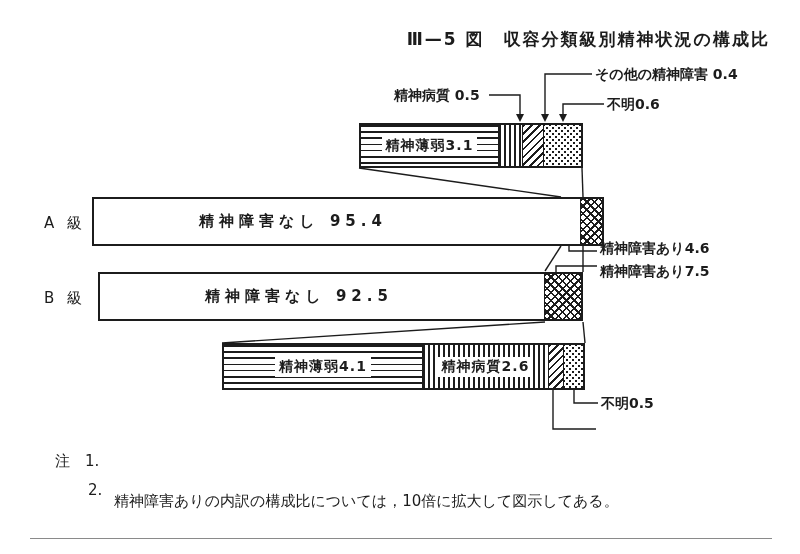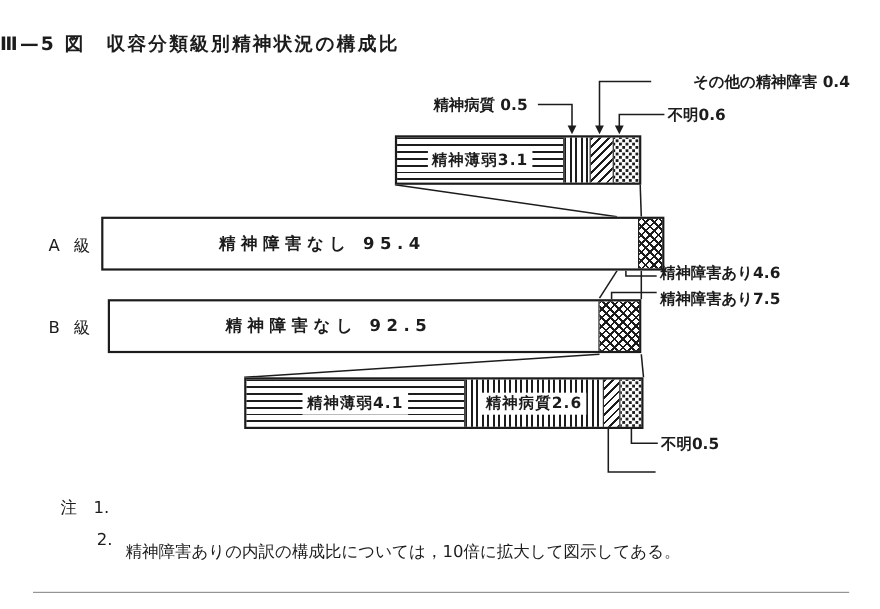--- a/index.html
+++ b/index.html
@@ -2,21 +2,21 @@
 <html><head>
 <meta charset="utf-8">
 <style>
   html,body{margin:0;padding:0;background:#ffffff;}
   .stage{
     position:relative;width:800px;height:554px;background:#ffffff;
     font-family:"DejaVu Sans",sans-serif;color:#1c1c1c;overflow:hidden;
   }
   .abs{position:absolute;white-space:nowrap;}
   .title{
-    left:0;top:28px;width:770px;text-align:left;
+    left:0;top:28px;width:770px;text-align:right;
     font-size:17px;font-weight:bold;letter-spacing:2px;
   }
   .overlay{position:absolute;left:0;top:0;pointer-events:none;}
   .bar{position:absolute;border:2px solid #1c1c1c;background:#ffffff;
        display:flex;box-sizing:border-box;}
   .seg{height:100%;box-sizing:border-box;display:flex;align-items:center;justify-content:center;}
   .seg + .seg{border-left:1.7px solid #1c1c1c;}
   .pat-h{background-image:repeating-linear-gradient(to bottom,#1c1c1c 0 1.6px,transparent 1.6px 6.2px);}
   .pat-v{background-image:repeating-linear-gradient(to right,#1c1c1c 0 1.6px,transparent 1.6px 5px);}
   .pat-d{background-image:repeating-linear-gradient(135deg,#1c1c1c 0 1.8px,transparent 1.8px 5.5px);}
@@ -61,21 +61,21 @@
     <g fill="#1c1c1c" stroke="none">
       <polygon points="516,114 524,114 520,122"></polygon>
       <polygon points="541,114 549,114 545,122"></polygon>
       <polygon points="559,114 567,114 563,122"></polygon>
     </g>
   </svg>
 
   <div class="abs title">Ⅲ—5 図　収容分類級別精神状況の構成比</div>
 
   <div class="bar" style="left:359px;top:123px;width:224px;height:45px;">
-    <div class="seg pat-h" style="width:151px;text-align:center;">
+    <div class="seg pat-h" style="width:137px;text-align:center;">
       <span class="chip">精神薄弱3.1</span>
     </div>
     <div class="seg pat-v" style="width:24px;"></div>
     <div class="seg pat-d" style="width:21px;"></div>
     <div class="seg pat-dots" style="flex:1;"></div>
   </div>
 
   <div class="bar" style="left:92px;top:197px;width:512px;height:49px;">
     <div class="seg" style="flex:1;position:relative;">
       <span class="nashi">精神障害なし 95.4</span>
@@ -98,21 +98,21 @@
       <span class="chip">精神病質2.6</span>
     </div>
     <div class="seg pat-d" style="width:15px;"></div>
     <div class="seg pat-dots" style="flex:1;"></div>
   </div>
 
   <div class="abs cat" style="left:44px;top:214px;">A 級</div>
   <div class="abs cat" style="left:44px;top:289px;text-align:center;">B 級</div>
 
   <div class="abs lab" style="left:394px;top:87px;font-weight:bold;">精神病質 0.5</div>
-  <div class="abs lab" style="left:630px;top:66px;font-weight:bold;">その他の精神障害 0.4</div>
+  <div class="abs lab" style="left:595px;top:66px;font-weight:bold;">その他の精神障害 0.4</div>
   <div class="abs lab" style="left:607px;top:96px;font-weight:bold;">不明0.6</div>
 
   <div class="abs lab" style="left:600px;top:240px;font-weight:bold;">精神障害あり4.6</div>
   <div class="abs lab" style="left:600px;top:263px;font-weight:bold;">精神障害あり7.5</div>
 
   <div class="abs lab" style="left:601px;top:395px;font-weight:bold;">不明0.5</div>
 
   <div class="abs note-mark">注</div>
   <div class="abs note-num1">1.</div>
   <div class="abs note-num2">2.</div>

